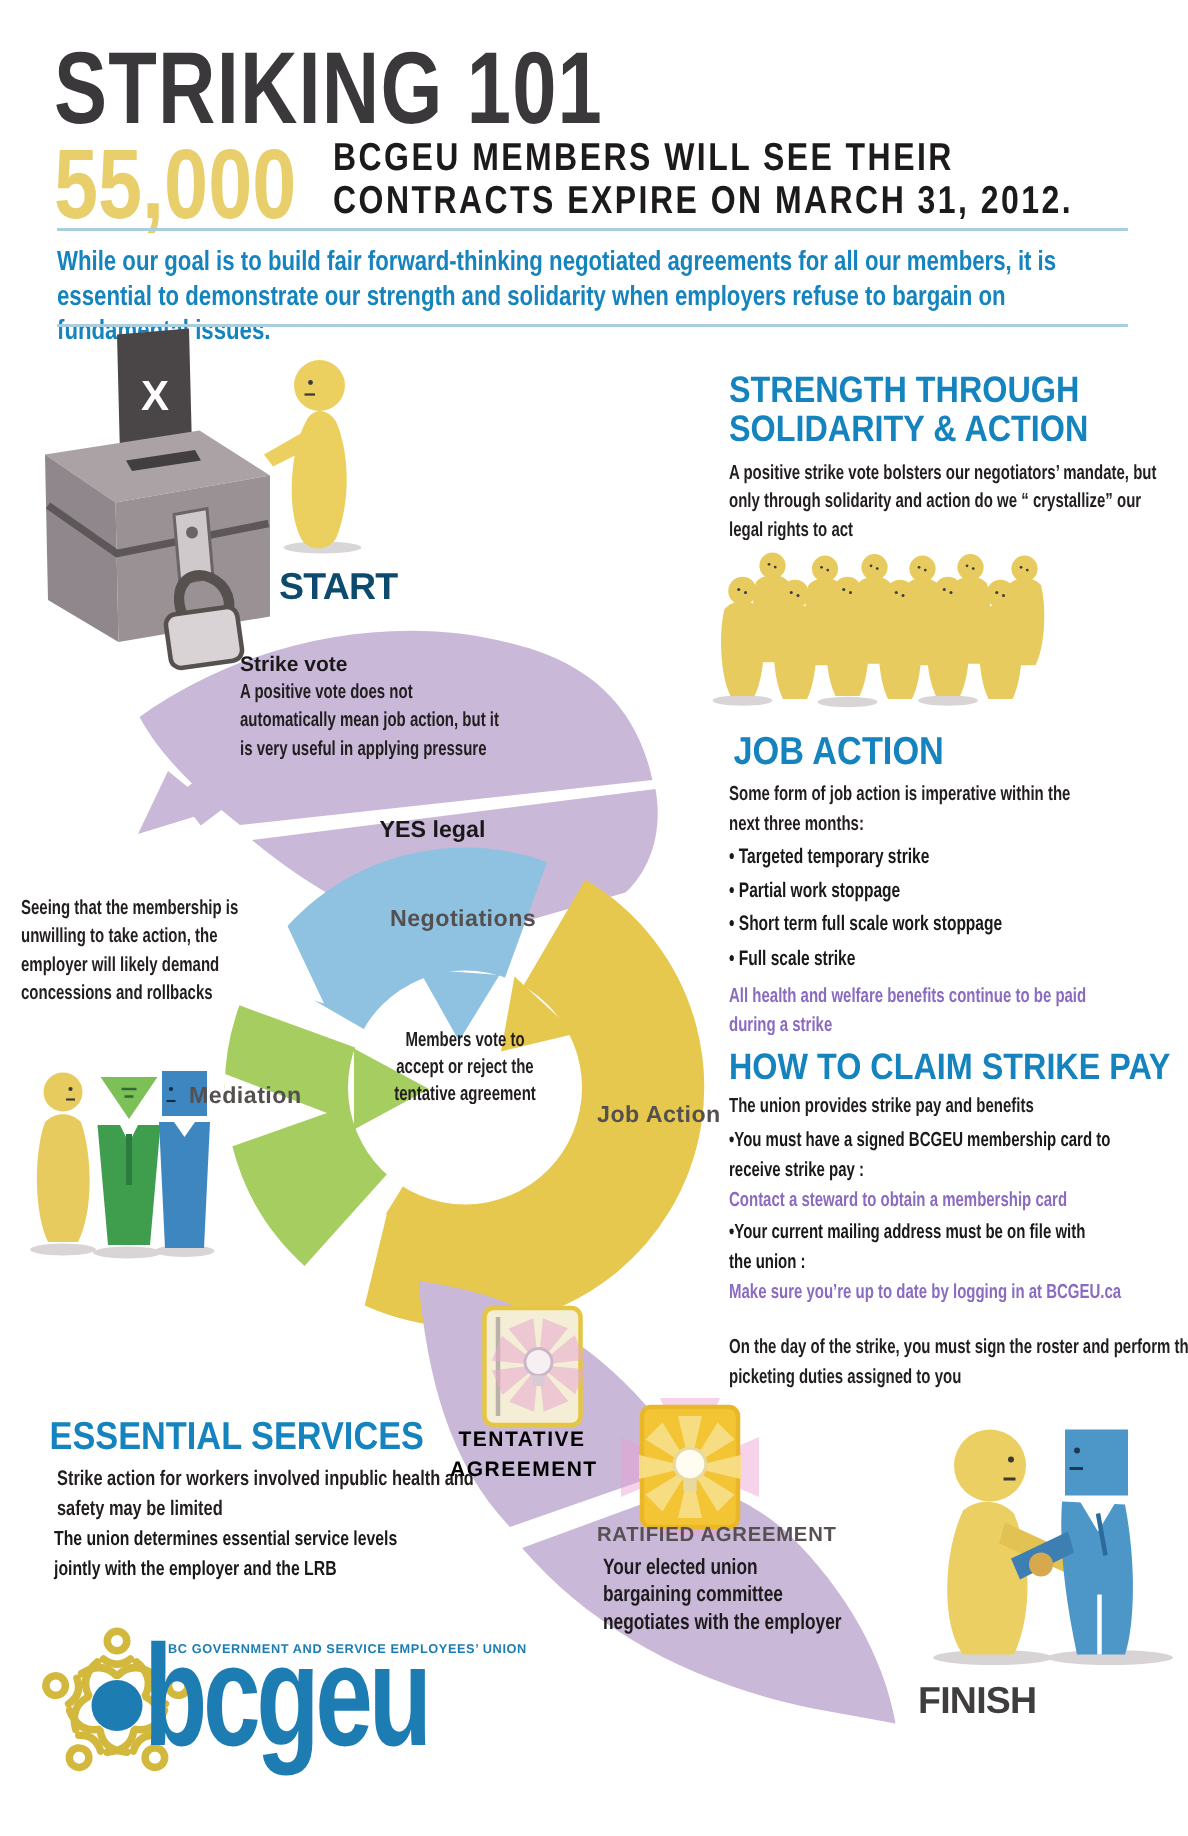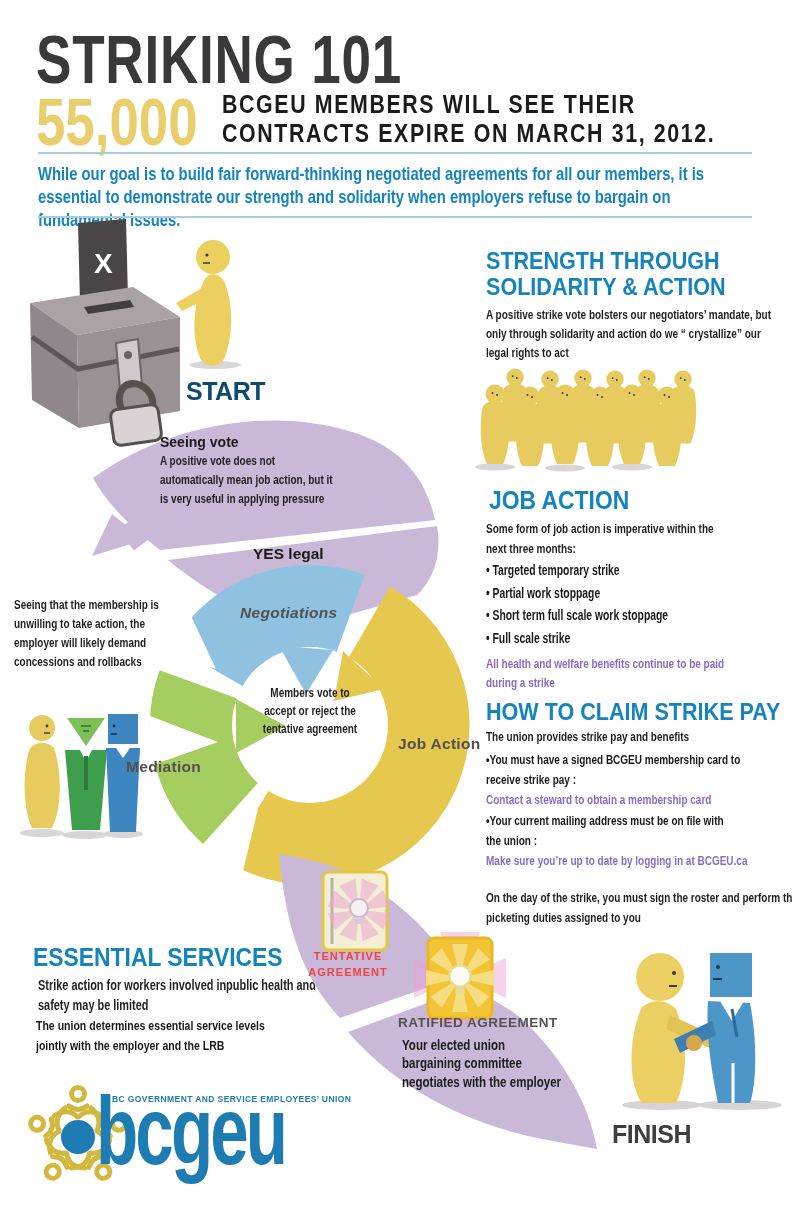--- a/index.html
+++ b/index.html
@@ -50,28 +50,28 @@
   [data-name="strike-vote-body"]{left:160px;top:452px;width:245px;font-size:13.5px;font-weight:600;line-height:1.4;}
   [data-name="yes-vote-label"]{left:253px;top:545px;font-size:15.5px;font-weight:800;color:#1b1819;}
   [data-name="no-vote-sign"]{left:27px;top:511px;width:90px;height:90px;}
   .no-ring{position:absolute;left:0;top:0;width:68px;height:68px;border:11px solid #e35061;border-radius:50%;background:transparent;}
   .no-bar{position:absolute;left:-3px;top:39px;width:96px;height:11px;background:#e35061;transform:rotate(45deg);}
   [data-name="no-vote-label"]{position:absolute;left:0;top:35px;width:90px;text-align:center;
     font-size:16.5px;font-weight:800;color:#1b1819;z-index:3;}
   [data-name="no-vote-body"]{left:14px;top:595px;width:240px;font-size:13.5px;font-weight:600;line-height:1.42;}
 
   .cycle-label{font-size:15.5px;font-weight:800;color:#53504f;letter-spacing:.3px;z-index:2;white-space:nowrap;}
-  [data-name="negotiations-label"]{left:240px;top:604px;font-style:italic;}
-  [data-name="mediation-label"]{left:126px;top:722px;margin-top:36px;}
+  [data-name="negotiations-label"]{left:260px;top:604px;}
+  [data-name="mediation-label"]{left:126px;top:722px;}
   [data-name="job-action-arc-label"]{left:398px;top:735px;}
   [data-name="cycle-center-text"]{left:240px;top:684px;width:140px;text-align:center;
     font-size:13.5px;font-weight:600;line-height:1.35;z-index:2;}
 
-  [data-name="tentative-label"]{left:300px;top:949px;width:96px;text-align:center;font-size:11px;
-    font-weight:800;letter-spacing:1px;color:#ef4444;line-height:1.45;z-index:2;}
+  [data-name="tentative-label"]{left:300px;top:949px;width:96px;text-align:center;font-size:14px;
+    font-weight:800;letter-spacing:1px;color:#000000;line-height:1.45;z-index:2;}
   [data-name="ratified-label"]{left:398px;top:1015px;font-size:13.5px;font-weight:800;letter-spacing:.5px;color:#565052;z-index:2;white-space:nowrap;}
   [data-name="ratified-body"]{left:402px;top:1036px;width:209px;font-size:14.8px;font-weight:600;line-height:1.25;color:#1c1a1b;z-index:2;}
 
   [data-name="essential-title"]{left:33px;top:942px;font-size:26px;font-weight:800;color:#1583bd;white-space:nowrap;}
   [data-name="essential-body"]{left:38px;top:975px;width:360px;font-size:14px;font-weight:600;line-height:1.45;}
   [data-name="essential-note"]{left:36px;top:1016px;width:330px;font-size:13.5px;font-weight:800;line-height:1.5;color:#1b1819;}
 
   [data-name="logo-tagline"]{left:112px;top:1094px;font-size:8.5px;font-weight:800;letter-spacing:.4px;color:#1d7db3;white-space:nowrap;z-index:2;}
   [data-name="logo-wordmark"]{left:96px;top:1083px;font-size:96px;font-weight:bold;color:#1d7db3;
     letter-spacing:-4px;line-height:1;transform:scaleX(.72);transform-origin:0 0;z-index:2;white-space:nowrap;}
@@ -181,21 +181,21 @@
           <polygon points="0,0 -8,-34 8,-34" transform="rotate(225)"></polygon>
           <polygon points="0,0 -8,-34 8,-34" transform="rotate(270)"></polygon>
           <polygon points="0,0 -8,-34 8,-34" transform="rotate(315)"></polygon>
         </g>
         <circle cx="0" cy="-2" r="10.5" fill="#fffdf2" stroke="#e8d9a0" stroke-width="2"></circle>
         <rect x="-4.5" y="8" width="9" height="8" fill="#e8d9a0"></rect>
       </g>
     </g>
   </svg>
 
-  <div class="abs" data-name="strike-vote-title" style="z-index:2;">Seeing vote</div>
+  <div class="abs" data-name="strike-vote-title" style="z-index:2;">Strike vote</div>
   <div class="abs sx74" data-name="strike-vote-body" style="z-index:2;">A positive vote does not automatically mean job action, but it is very useful in applying pressure</div>
   <div class="abs" data-name="yes-vote-label" style="z-index:2;">YES legal</div>
 
   <div class="abs sx74" data-name="no-vote-body">Seeing that the membership is unwilling to take action, the employer will likely demand concessions and rollbacks</div>
 
   <div class="abs cycle-label" data-name="negotiations-label">Negotiations</div>
   <div class="abs cycle-label" data-name="mediation-label">Mediation</div>
   <div class="abs cycle-label" data-name="job-action-arc-label">Job Action</div>
   <div class="abs sxc74" data-name="cycle-center-text">Members vote to accept or reject the tentative agreement</div>
 

